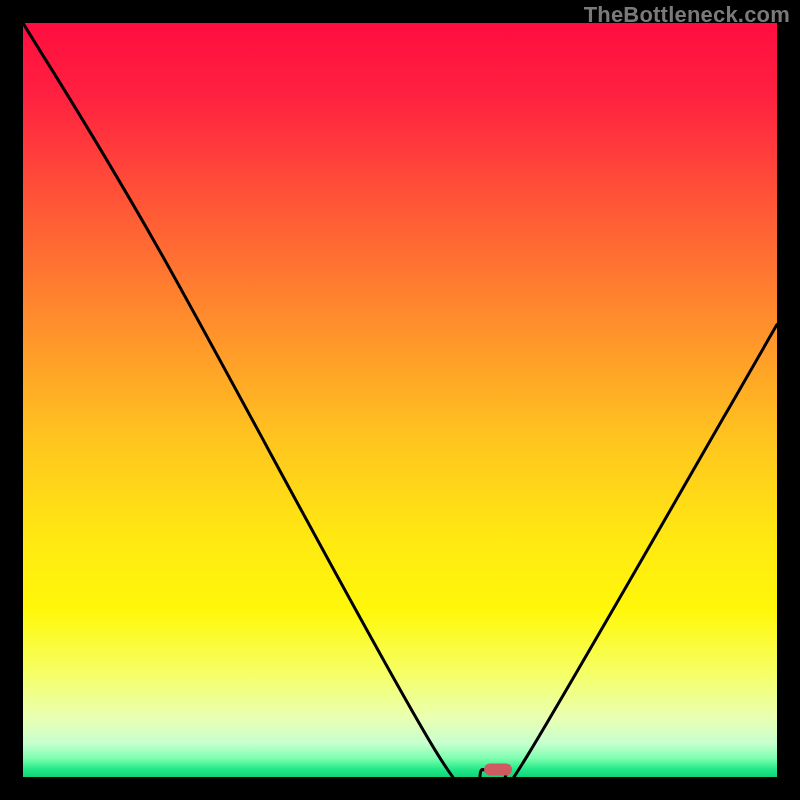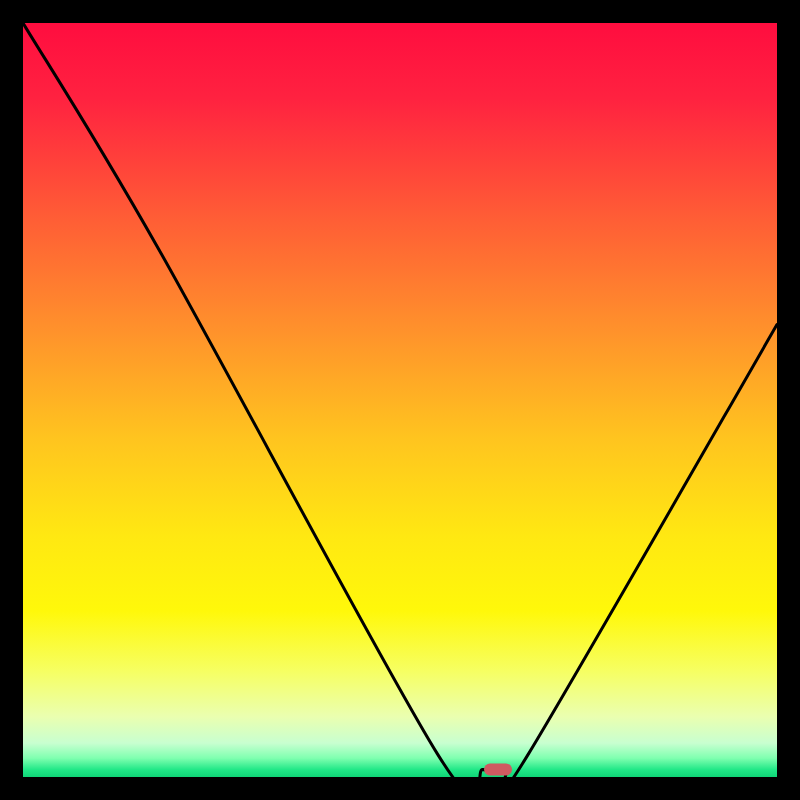--- a/index.html
+++ b/index.html
@@ -61,13 +61,14 @@
             <stop offset="97.5%" stop-color="#7fffb0"></stop>
             <stop offset="99%" stop-color="#22e888"></stop>
             <stop offset="100%" stop-color="#0fd577"></stop>
           </linearGradient>
       </defs>
       <rect x="0" y="0" width="754" height="754" fill="url(#bg-grad)"></rect>
       <path id="curve-path" d="M 0 0 C 22.62 37.70, 66.60 104.30, 135.72 226.20 C 204.84 348.10, 360.66 644.67, 414.70 731.38 C 468.74 818.09, 451.14 743.95, 459.94 746.46 C 468.74 748.97, 463.71 746.46, 467.48 746.46 C 471.25 746.46, 476.28 748.97, 482.56 746.46 C 488.84 743.95, 459.94 805.52, 505.18 731.38 C 550.42 657.24, 712.53 373.23, 754.00 301.60" fill="none" stroke="#000" stroke-width="3" stroke-linejoin="round" stroke-linecap="round"></path>
       <rect id="min-marker" rx="6" ry="6" height="12" width="28" fill="#cf5a61" x="461.02" y="740.46"></rect>
     </svg>
   </div>
+  <div class="watermark">TheBottleneck.com</div>
 </div>
 
 </body></html>

